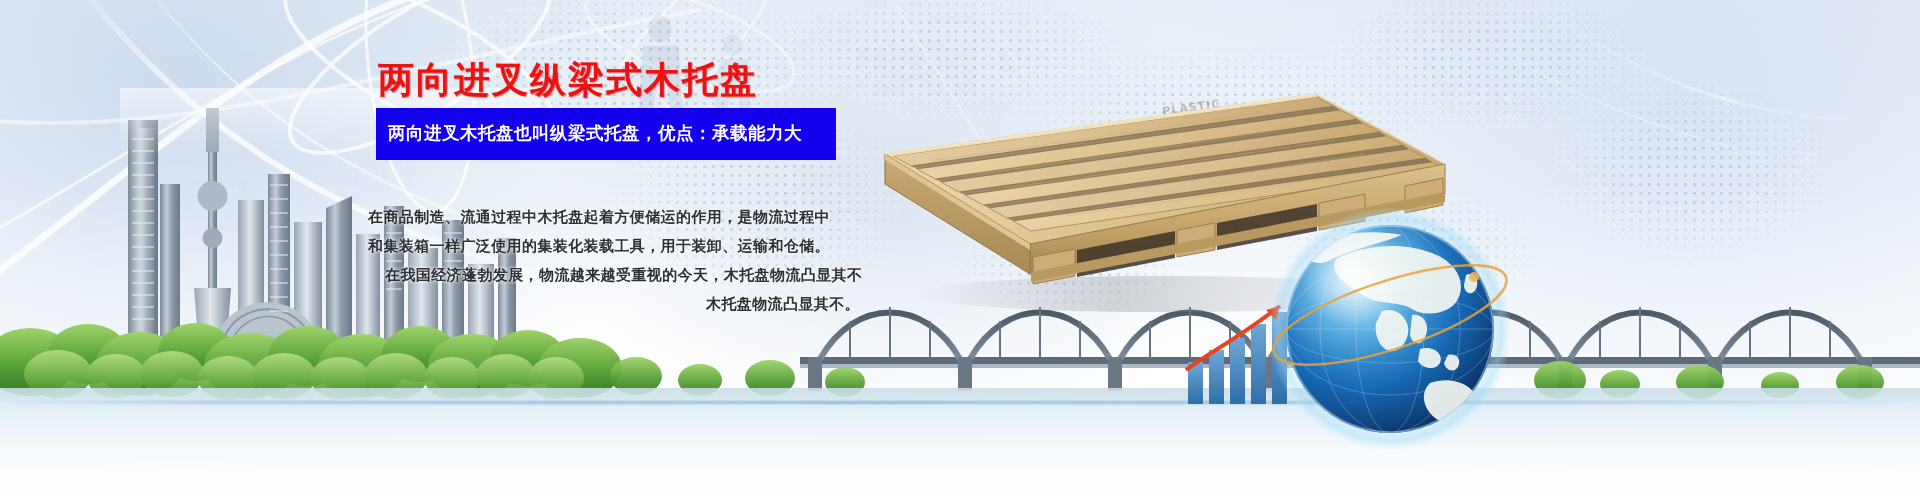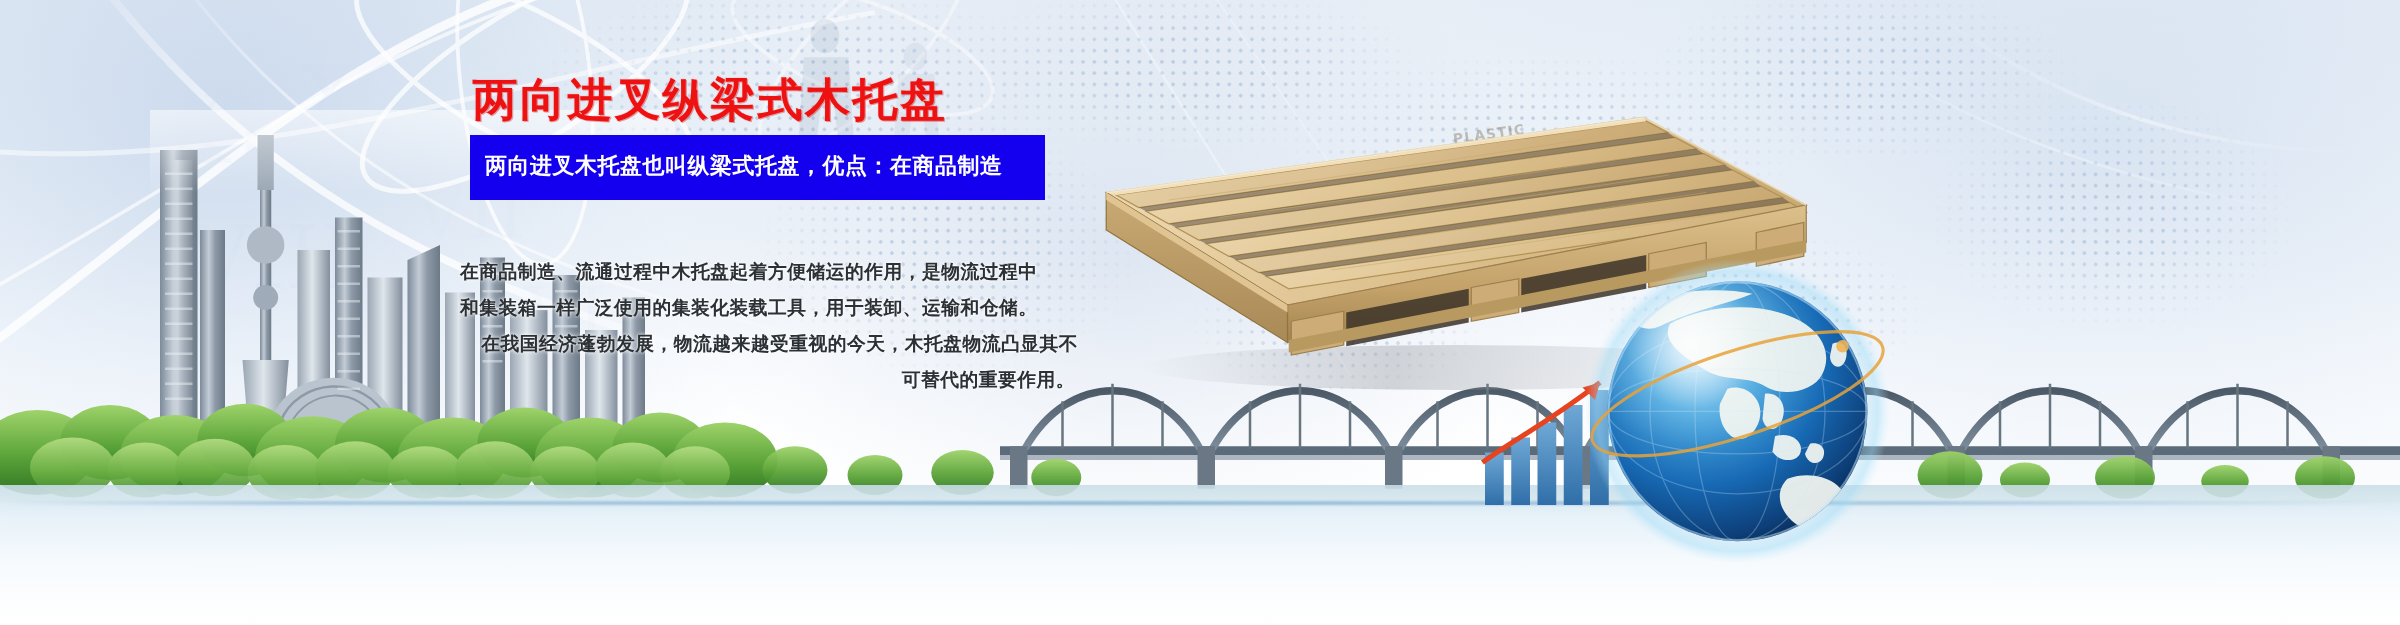--- a/index.html
+++ b/index.html
@@ -649,25 +649,25 @@
     <ellipse cx="128" cy="110" rx="122" ry="34" fill="none" stroke="#e8a23a" stroke-width="2.5" opacity=".85" transform="rotate(-18 128 110)"></ellipse>
 
     <circle cx="212" cy="72" r="5" fill="#f0b455" opacity=".9"></circle>
   </svg>
 
   <div class="text-col">
 
     <div class="headline">两向进叉纵梁式木托盘</div>
 
     <div class="highlight-box">
-      <div class="highlight-line">两向进叉木托盘也叫纵梁式托盘，优点：在商品制造</div>
+      <div class="highlight-line">两向进叉木托盘也叫纵梁式托盘，优点：承载能力大</div>
     </div>
 
     <div class="para">
       <div class="para-line">在商品制造、流通过程中木托盘起着方便储运的作用，是物流过程中</div>
       <div class="para-line">和集装箱一样广泛使用的集装化装载工具，用于装卸、运输和仓储。</div>
       <div class="para-line indent">在我国经济蓬勃发展，物流越来越受重视的今天，木托盘物流凸显其不</div>
-      <div class="para-line indent">可替代的重要作用。</div>
+      <div class="para-line indent">木托盘物流凸显其不。</div>
     </div>
 
   </div>
 
 </div>
 
 </body></html>

